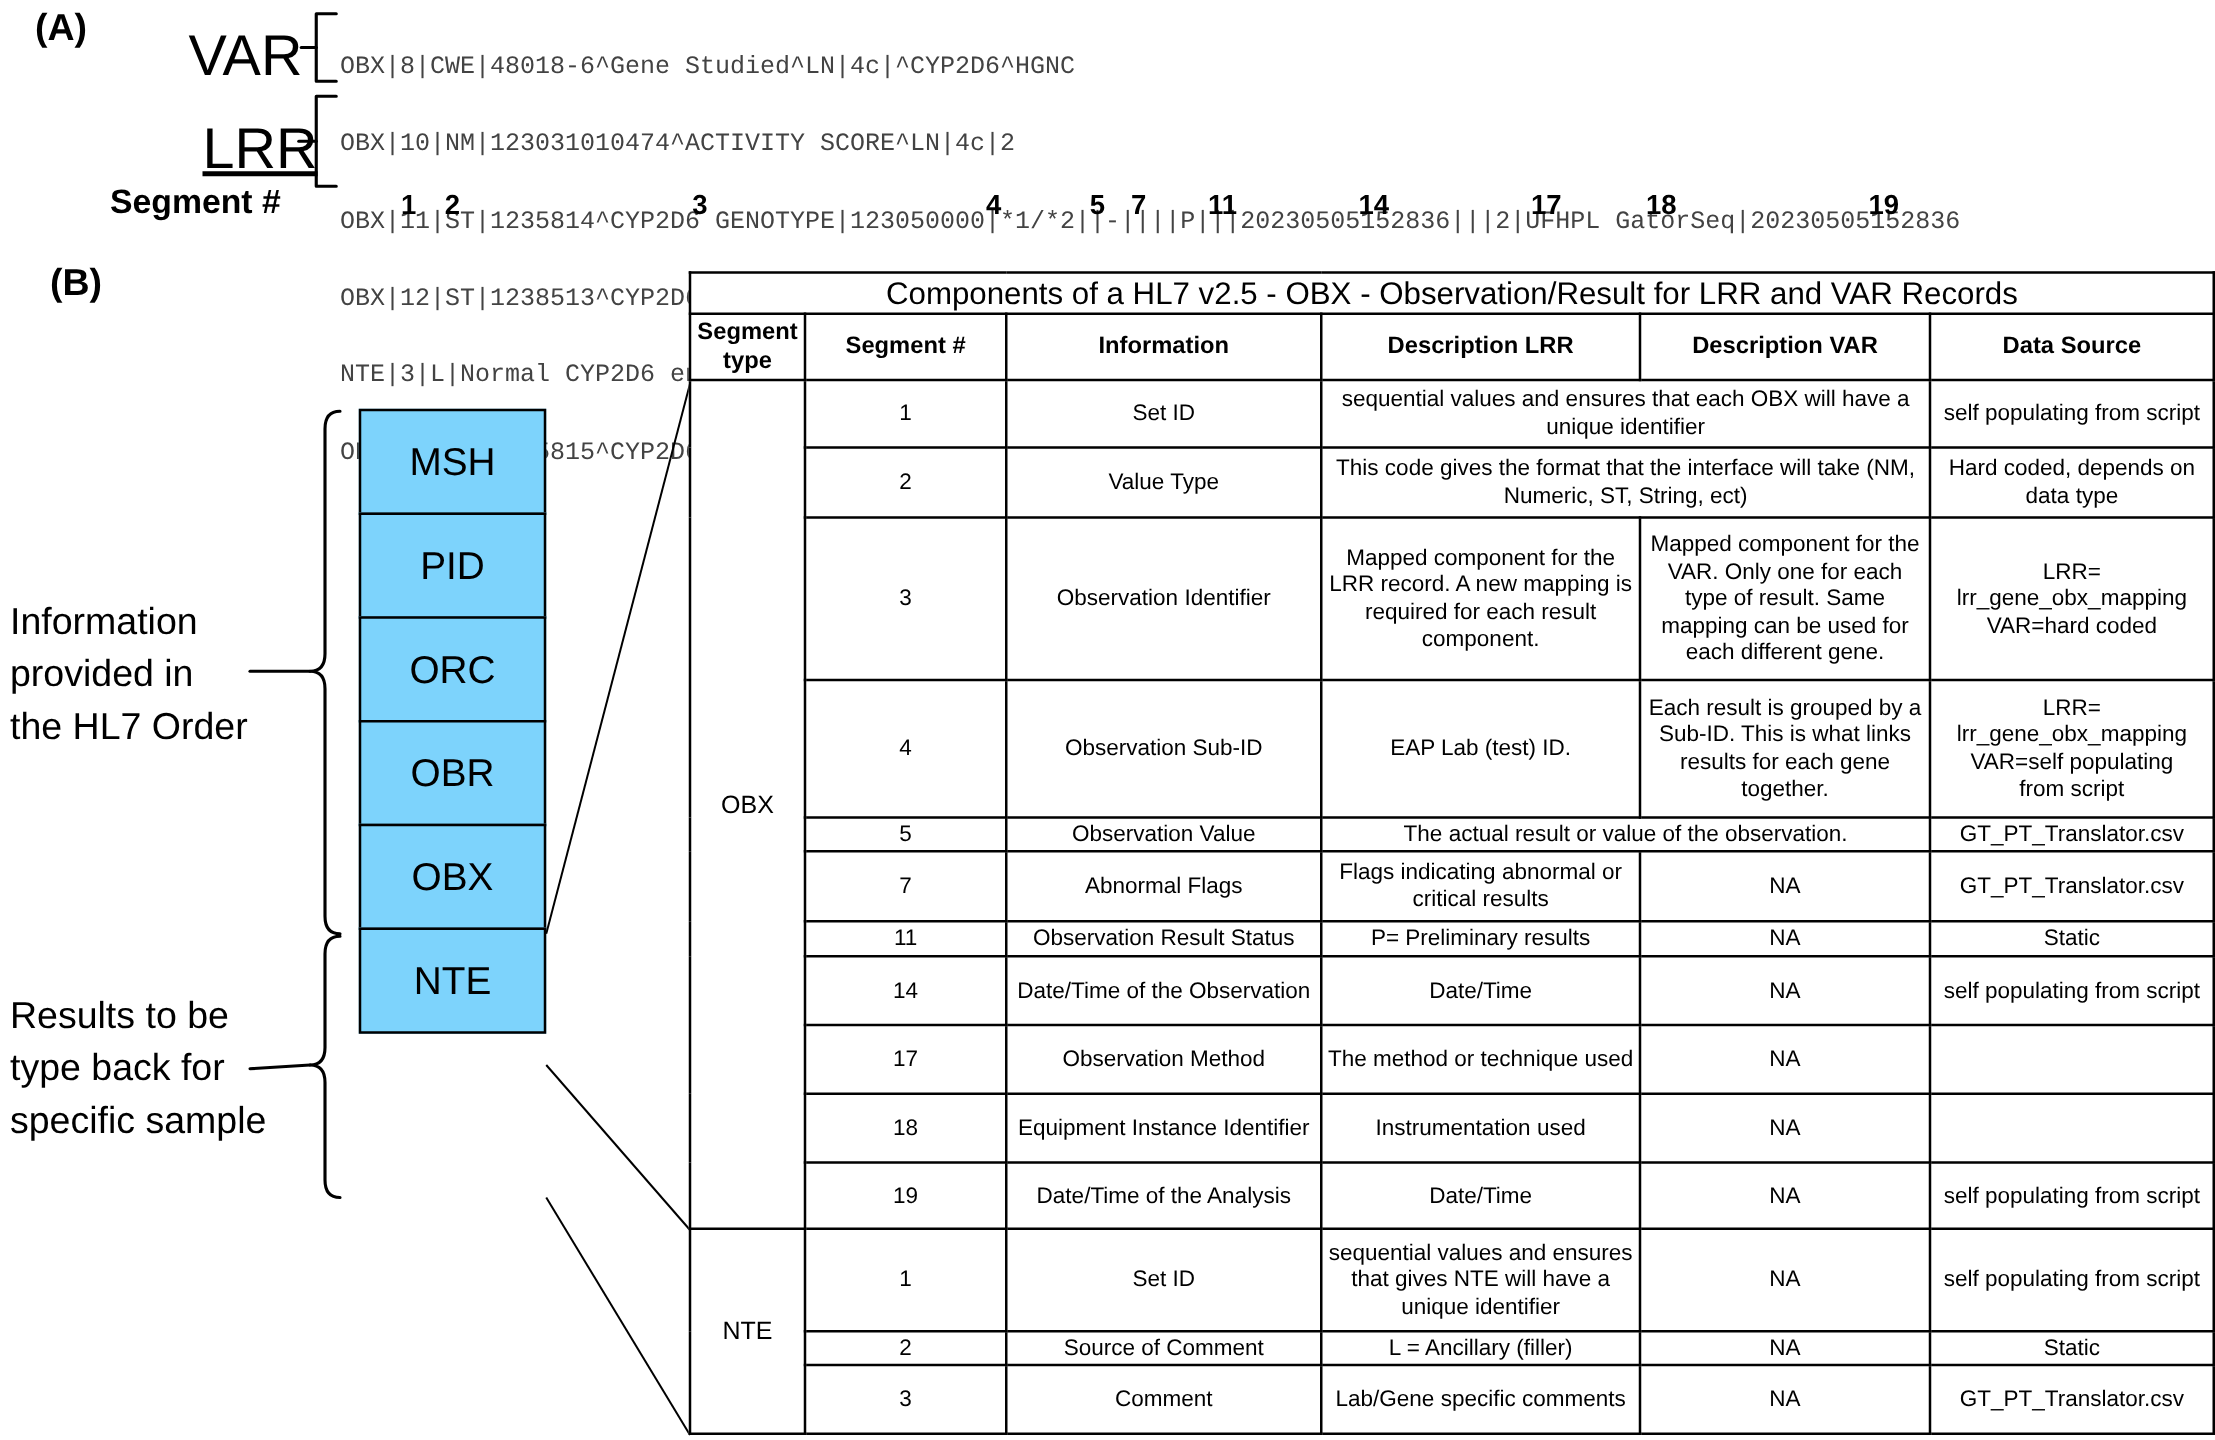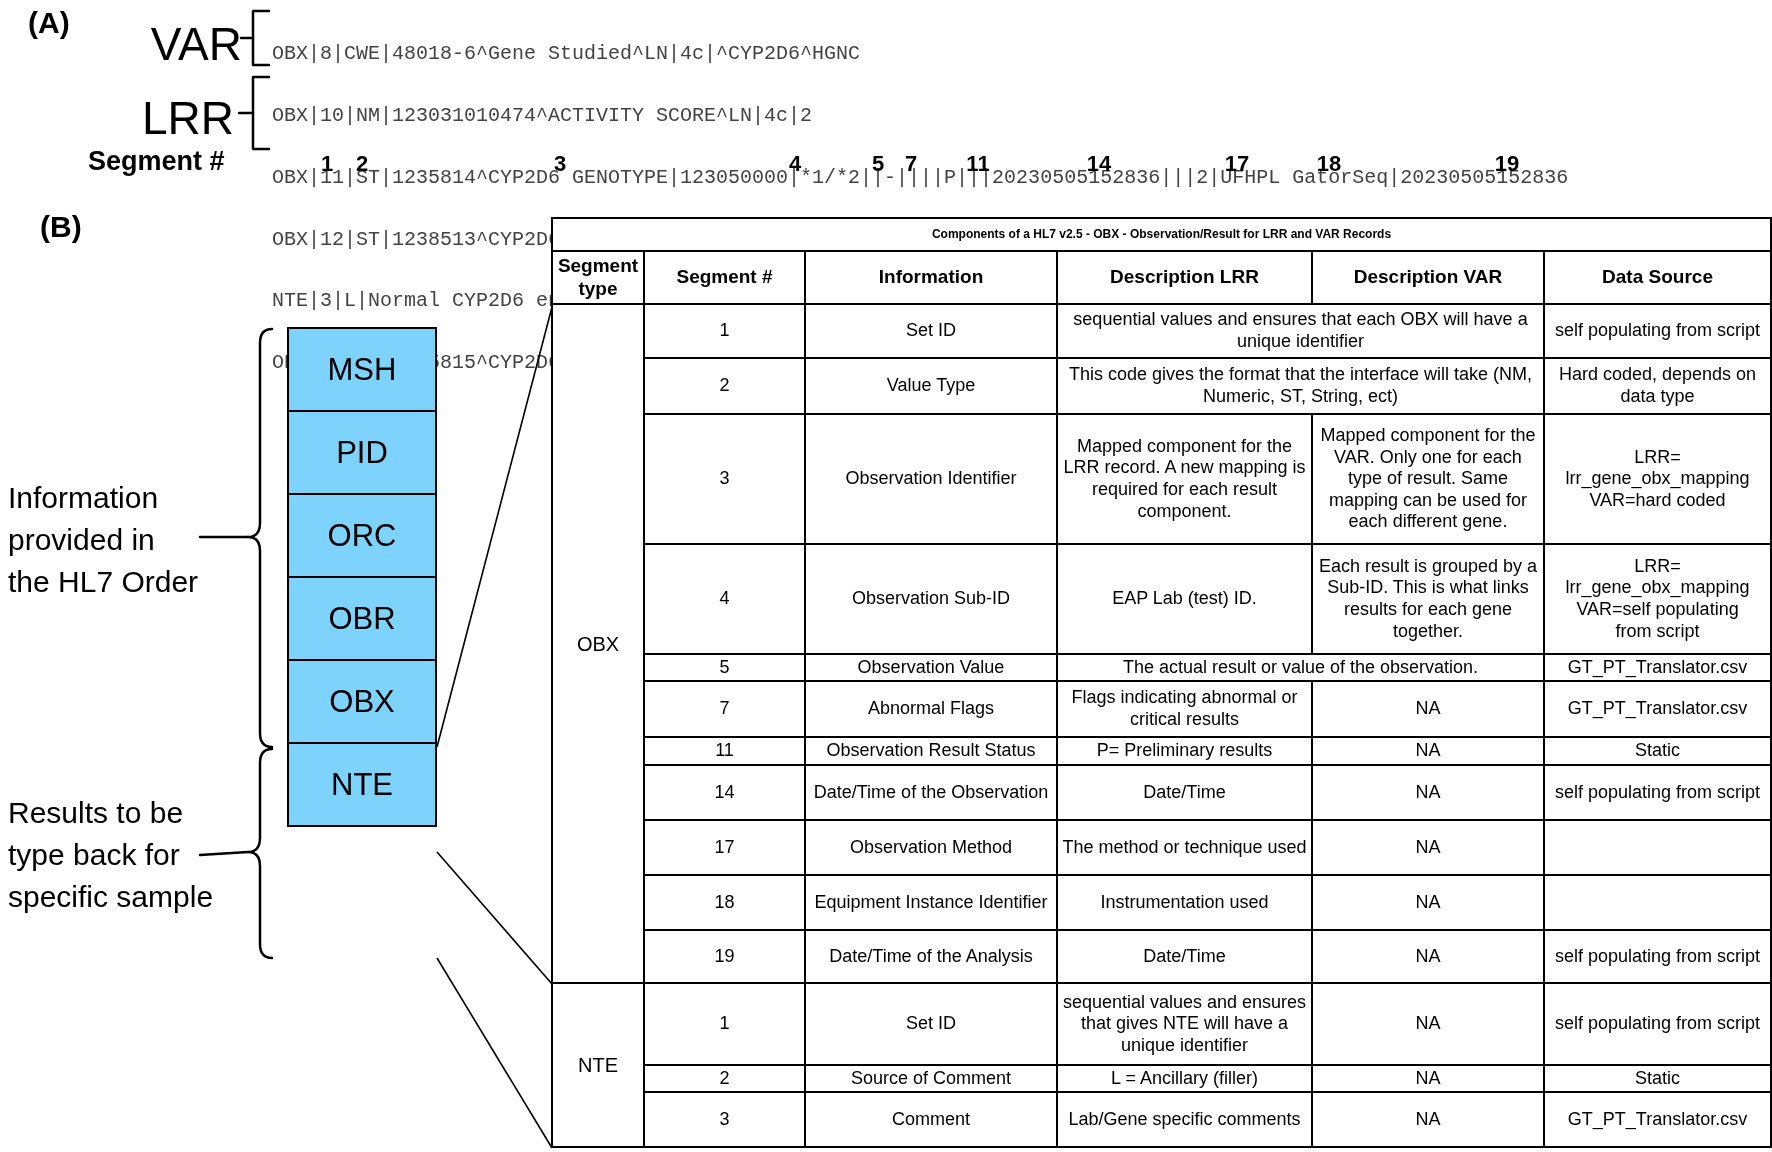--- a/index.html
+++ b/index.html
@@ -17,32 +17,32 @@
   .stack{position:absolute;left:287px;top:327px;width:150px;}
   .stack-box{box-sizing:border-box;width:150px;height:85px;border:2px solid #000;margin-top:-2px;
              display:flex;align-items:center;justify-content:center;font-size:31px;background:#7dd3fc;}
   .stack-box:first-child{margin-top:0;}
   
   .tbl-wrap{position:absolute;left:551px;top:217px;}
   table{border-collapse:collapse;table-layout:fixed;width:1219px;background:#fff;
         font-family:"Liberation Sans",sans-serif;font-size:18px;line-height:1.2;}
   td,th{border:2px solid #000;text-align:center;vertical-align:middle;padding:0 3px;overflow:hidden;}
   th{font-size:19px;font-weight:700;}
-  .tbl-title th{font-size:12px;font-weight:700;height:31px;}
+  .tbl-title th{font-size:25px;font-weight:400;height:31px;}
   .hdr-row th{height:51px;}
   .pre{white-space:pre-line;}
   
   .overlay{position:absolute;left:0;top:0;pointer-events:none;}
 </style>
 </head>
 <body>
 
 <div class="panel-label" style="left:28px;top:6px;">(A)</div>
 <div class="grp-label" style="left:150px;top:17px;width:92px;">VAR</div>
-<div class="grp-label" style="left:142px;top:91px;width:85px;">LRR</div>
+<div class="grp-label" style="left:162px;top:91px;width:85px;text-decoration:underline;">LRR</div>
 
 <div class="code-block">
   <div>OBX|8|CWE|48018-6^Gene Studied^LN|4c|^CYP2D6^HGNC</div>
   <div>OBX|10|NM|123031010474^ACTIVITY SCORE^LN|4c|2</div>
   <div>OBX|11|ST|1235814^CYP2D6 GENOTYPE|123050000|*1/*2||-||||P|||20230505152836|||2|UFHPL GatorSeq|20230505152836</div>
   <div>OBX|12|ST|1238513^CYP2D6 PHENOTYPE|123050000|Normal Metabolizer||-||||P|||20230505152836|||2|UFHPL GatorSeq|20230505152836</div>
   <div>NTE|3|L|Normal CYP2D6 enzyme activity. Pharmacogenetic variability in the CYP2D6 enzyme can affect the plasma concentrations</div>
   <div>OBX|13|ST|1235815^CYP2D6 ACTIVITY SCORE|123050000|2||-||||P|||20230505152836|||2|UFHPL GatorSeq|20230505152836</div>
 </div>
 

